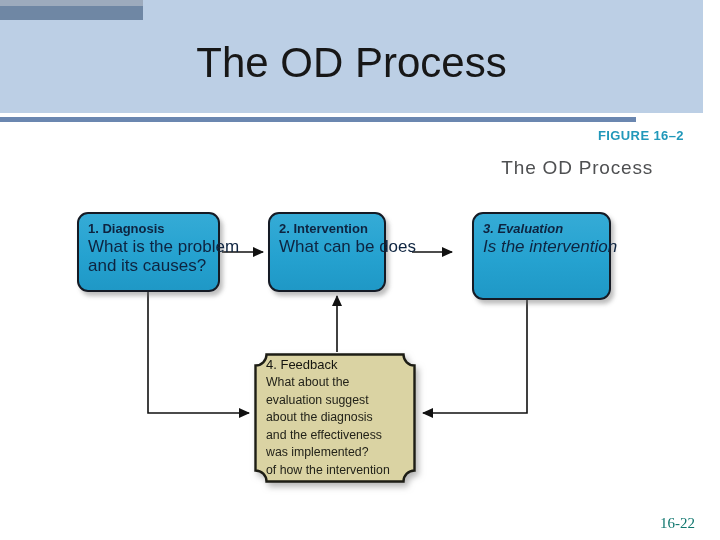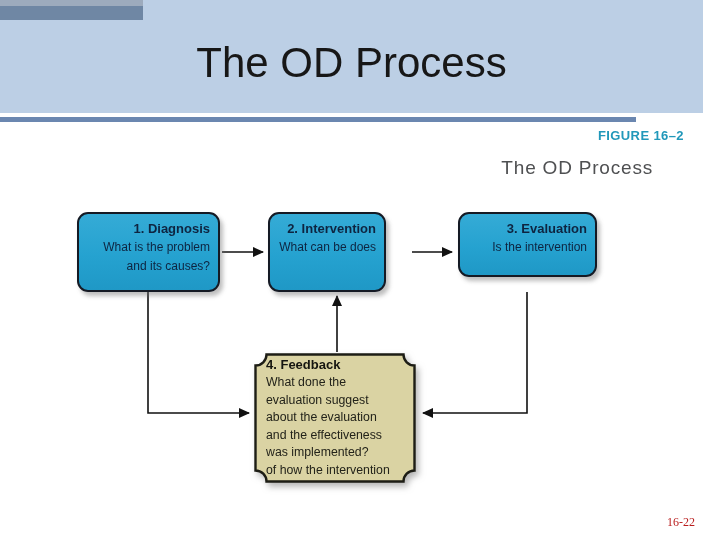--- a/index.html
+++ b/index.html
@@ -55,71 +55,70 @@
   
   .pbox{
     position:absolute;
     background:linear-gradient(180deg,#35abd6 0%,#25a2d0 55%,#1f98c6 100%);
     border:2.5px solid #151a24;
     border-radius:11px;
     box-shadow:3px 4px 4px rgba(110,110,110,0.45);
     box-sizing:border-box;
     padding:6px 8px 0 9px;
     color:#0e2440;
-    text-align:right;
   }
   .pbox .bx-heading{
     display:block;
     font-size:13px;font-weight:bold;
     line-height:18px;
     white-space:nowrap;
   }
   .bx-line{
     display:block;
-    font-size:12px;
+    font-size:17px;
     line-height:18.5px;
     white-space:nowrap;
   }
   #box-diagnosis   {left:77px; top:212px; width:143px; height:80px;}
   #box-intervention{left:268px;top:212px; width:118px; height:80px;}
-  #box-evaluation  {left:458px;top:212px; width:139px; height:65px;}
+  #box-evaluation  {left:472px;top:212px; width:139px; height:88px;font-style:italic;}
   
   .feedback-wrap{
     position:absolute;left:253px;top:352px;
     width:164px;height:132px;
   }
   .feedback-wrap svg{
     position:absolute;left:0;top:0;
     filter:drop-shadow(3px 4px 3px rgba(110,110,110,0.5));
   }
   .feedback-text{
     position:absolute;left:13px;top:4px;right:2px;
     color:#23231a;
   }
   .feedback-text .bx-heading{
     display:block;
-    font-size:13px;font-weight:bold;line-height:18px;
+    font-size:13px;font-weight:normal;line-height:18px;
     color:#151510;
     white-space:nowrap;
   }
   .feedback-text .bx-line{
     font-size:12.3px;
     line-height:17.6px;
   }
   
   .arrows{
     position:absolute;left:0;top:0;
     pointer-events:none;
   }
   
   .page-number{
     position:absolute;right:25px;top:515px;
     font-family:"Liberation Serif", serif;
-    font-size:12px;
-    color:#b91c1c;
+    font-size:15px;
+    color:#0f766e;
   }
 </style>
 </head>
 <body>
 
 <div class="slide">
 
   <div class="header">
     <div class="accent-strip"></div>
     <div class="accent-bar"></div>
@@ -158,23 +157,23 @@
     <span class="bx-heading">3. Evaluation</span>
     <span class="bx-line">Is the intervention</span>
   </div>
 
   <div class="feedback-wrap">
     <svg width="164" height="132" viewBox="0 0 164 132">
       <path d="M 13.5 2.5 H 150.5 A 11 11 0 0 0 161.5 13.5 V 118.5 A 11 11 0 0 0 150.5 129.5 H 13.5 A 11 11 0 0 0 2.5 118.5 V 13.5 A 11 11 0 0 0 13.5 2.5 Z" fill="#dad3a3" stroke="#1d1d15" stroke-width="2.4"></path>
     </svg>
     <div class="feedback-text">
       <span class="bx-heading">4. Feedback</span>
-      <span class="bx-line">What done the</span>
+      <span class="bx-line">What about the</span>
       <span class="bx-line">evaluation suggest</span>
-      <span class="bx-line">about the evaluation</span>
+      <span class="bx-line">about the diagnosis</span>
       <span class="bx-line">and the effectiveness</span>
       <span class="bx-line">was implemented?</span>
       <span class="bx-line">of how the intervention</span>
     </div>
   </div>
 
   <div class="page-number">16-22</div>
 
 </div>
 

